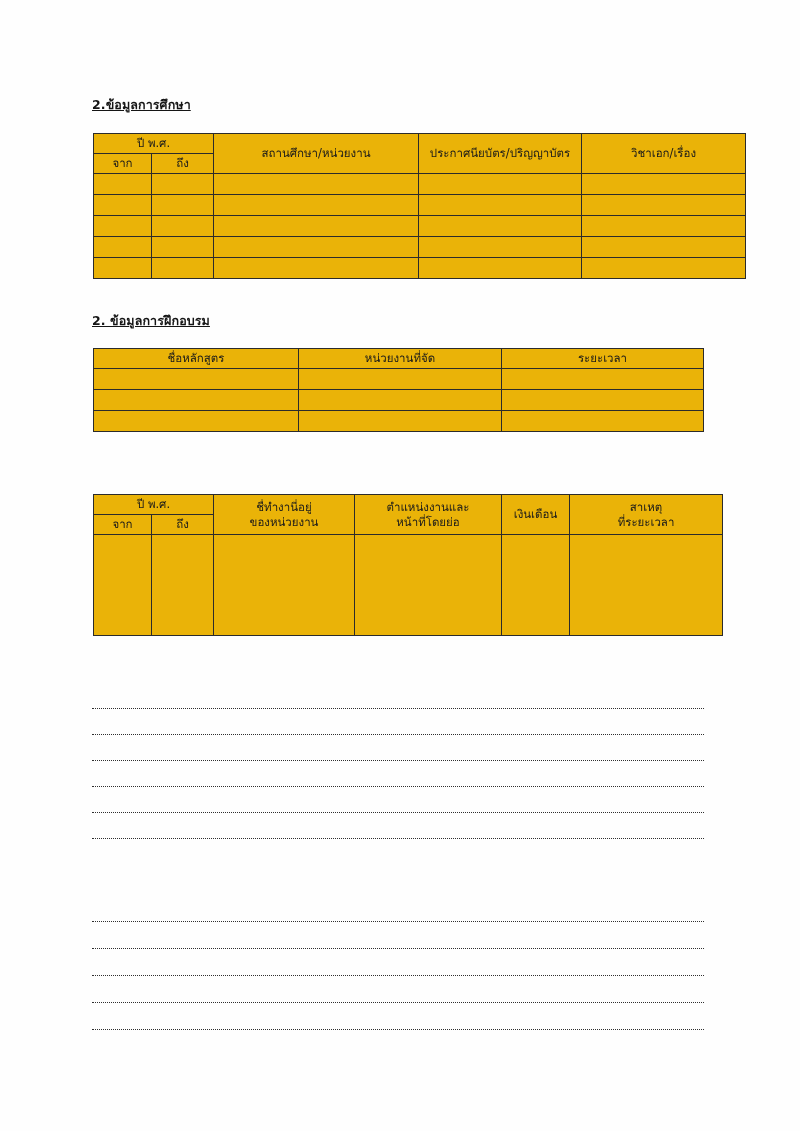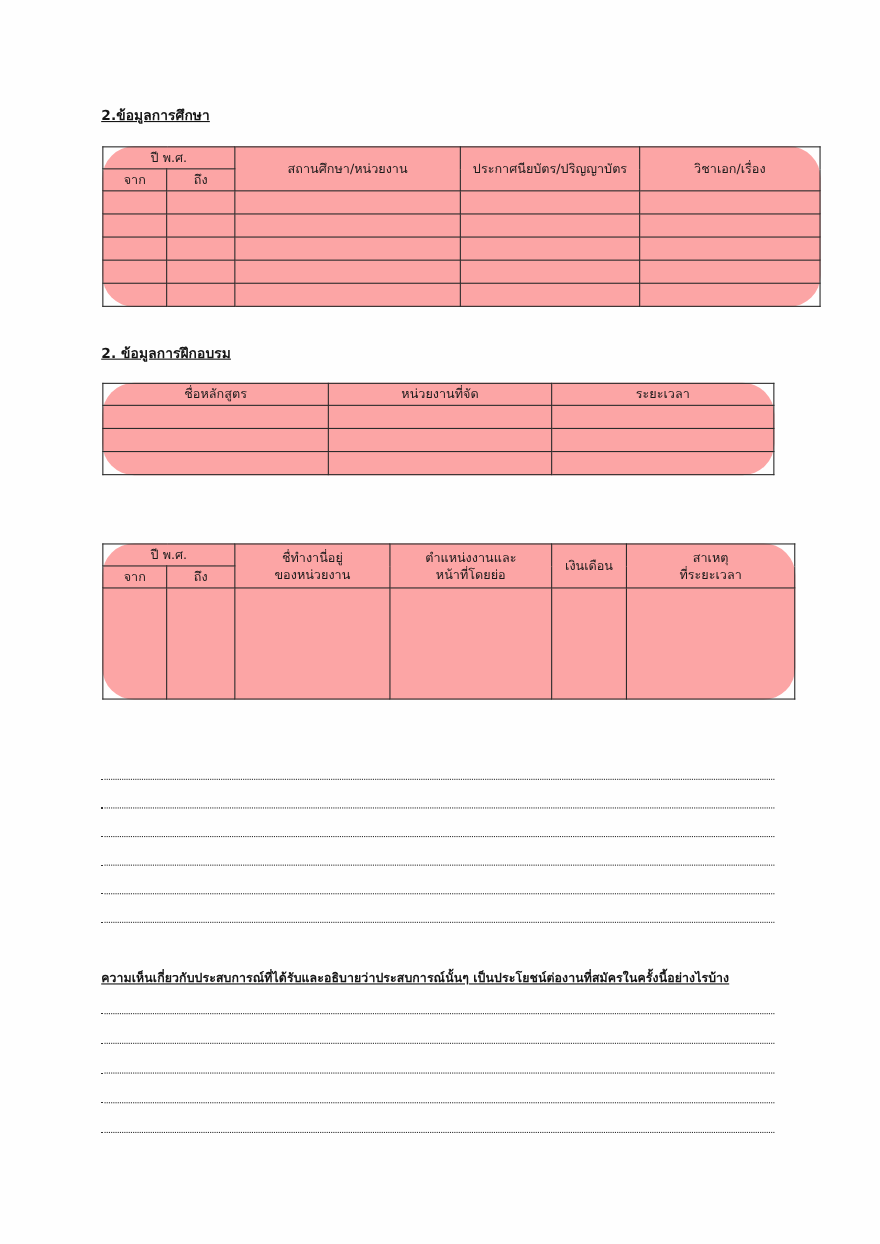--- a/index.html
+++ b/index.html
@@ -40,22 +40,21 @@
   .heading.small {
     font-size: 11.6px;
     font-weight: 600;
   }
 
   
   .tbl {
     position: absolute;
     border-collapse: collapse;
     table-layout: fixed;
-    background: #fca5a5;
-    border-radius: 29px;
+    background: #eab308;
   }
   .tbl td, .tbl th {
     border: 1px solid #2b2b2b;
     padding: 0;
     font-weight: 500;
     font-size: 11.5px;
     color: #1a1a1a;
     text-align: center;
     vertical-align: middle;
     line-height: 1.25;
@@ -234,21 +233,20 @@
   </table>
 
 
   <div class="dotline" style="left:92px; top:708px; width:612px;"></div>
   <div class="dotline" style="left:92px; top:734px; width:612px;"></div>
   <div class="dotline" style="left:92px; top:760px; width:612px;"></div>
   <div class="dotline" style="left:92px; top:786px; width:612px;"></div>
   <div class="dotline" style="left:92px; top:812px; width:612px;"></div>
   <div class="dotline" style="left:92px; top:838px; width:612px;"></div>
 
-  <div class="heading small" style="left:92px; top:883px; font-size:11.2px;">ความเห็นเกี่ยวกับประสบการณ์ที่ได้รับและอธิบายว่าประสบการณ์นั้นๆ เป็นประโยชน์ต่องานที่สมัครในครั้งนี้อย่างไรบ้าง</div>
 
   <div class="dotline" style="left:92px; top:921px; width:612px;"></div>
   <div class="dotline" style="left:92px; top:948px; width:612px;"></div>
   <div class="dotline" style="left:92px; top:975px; width:612px;"></div>
   <div class="dotline" style="left:92px; top:1002px; width:612px;"></div>
   <div class="dotline" style="left:92px; top:1029px; width:612px;"></div>
 
 </div>
 
 </body></html>

